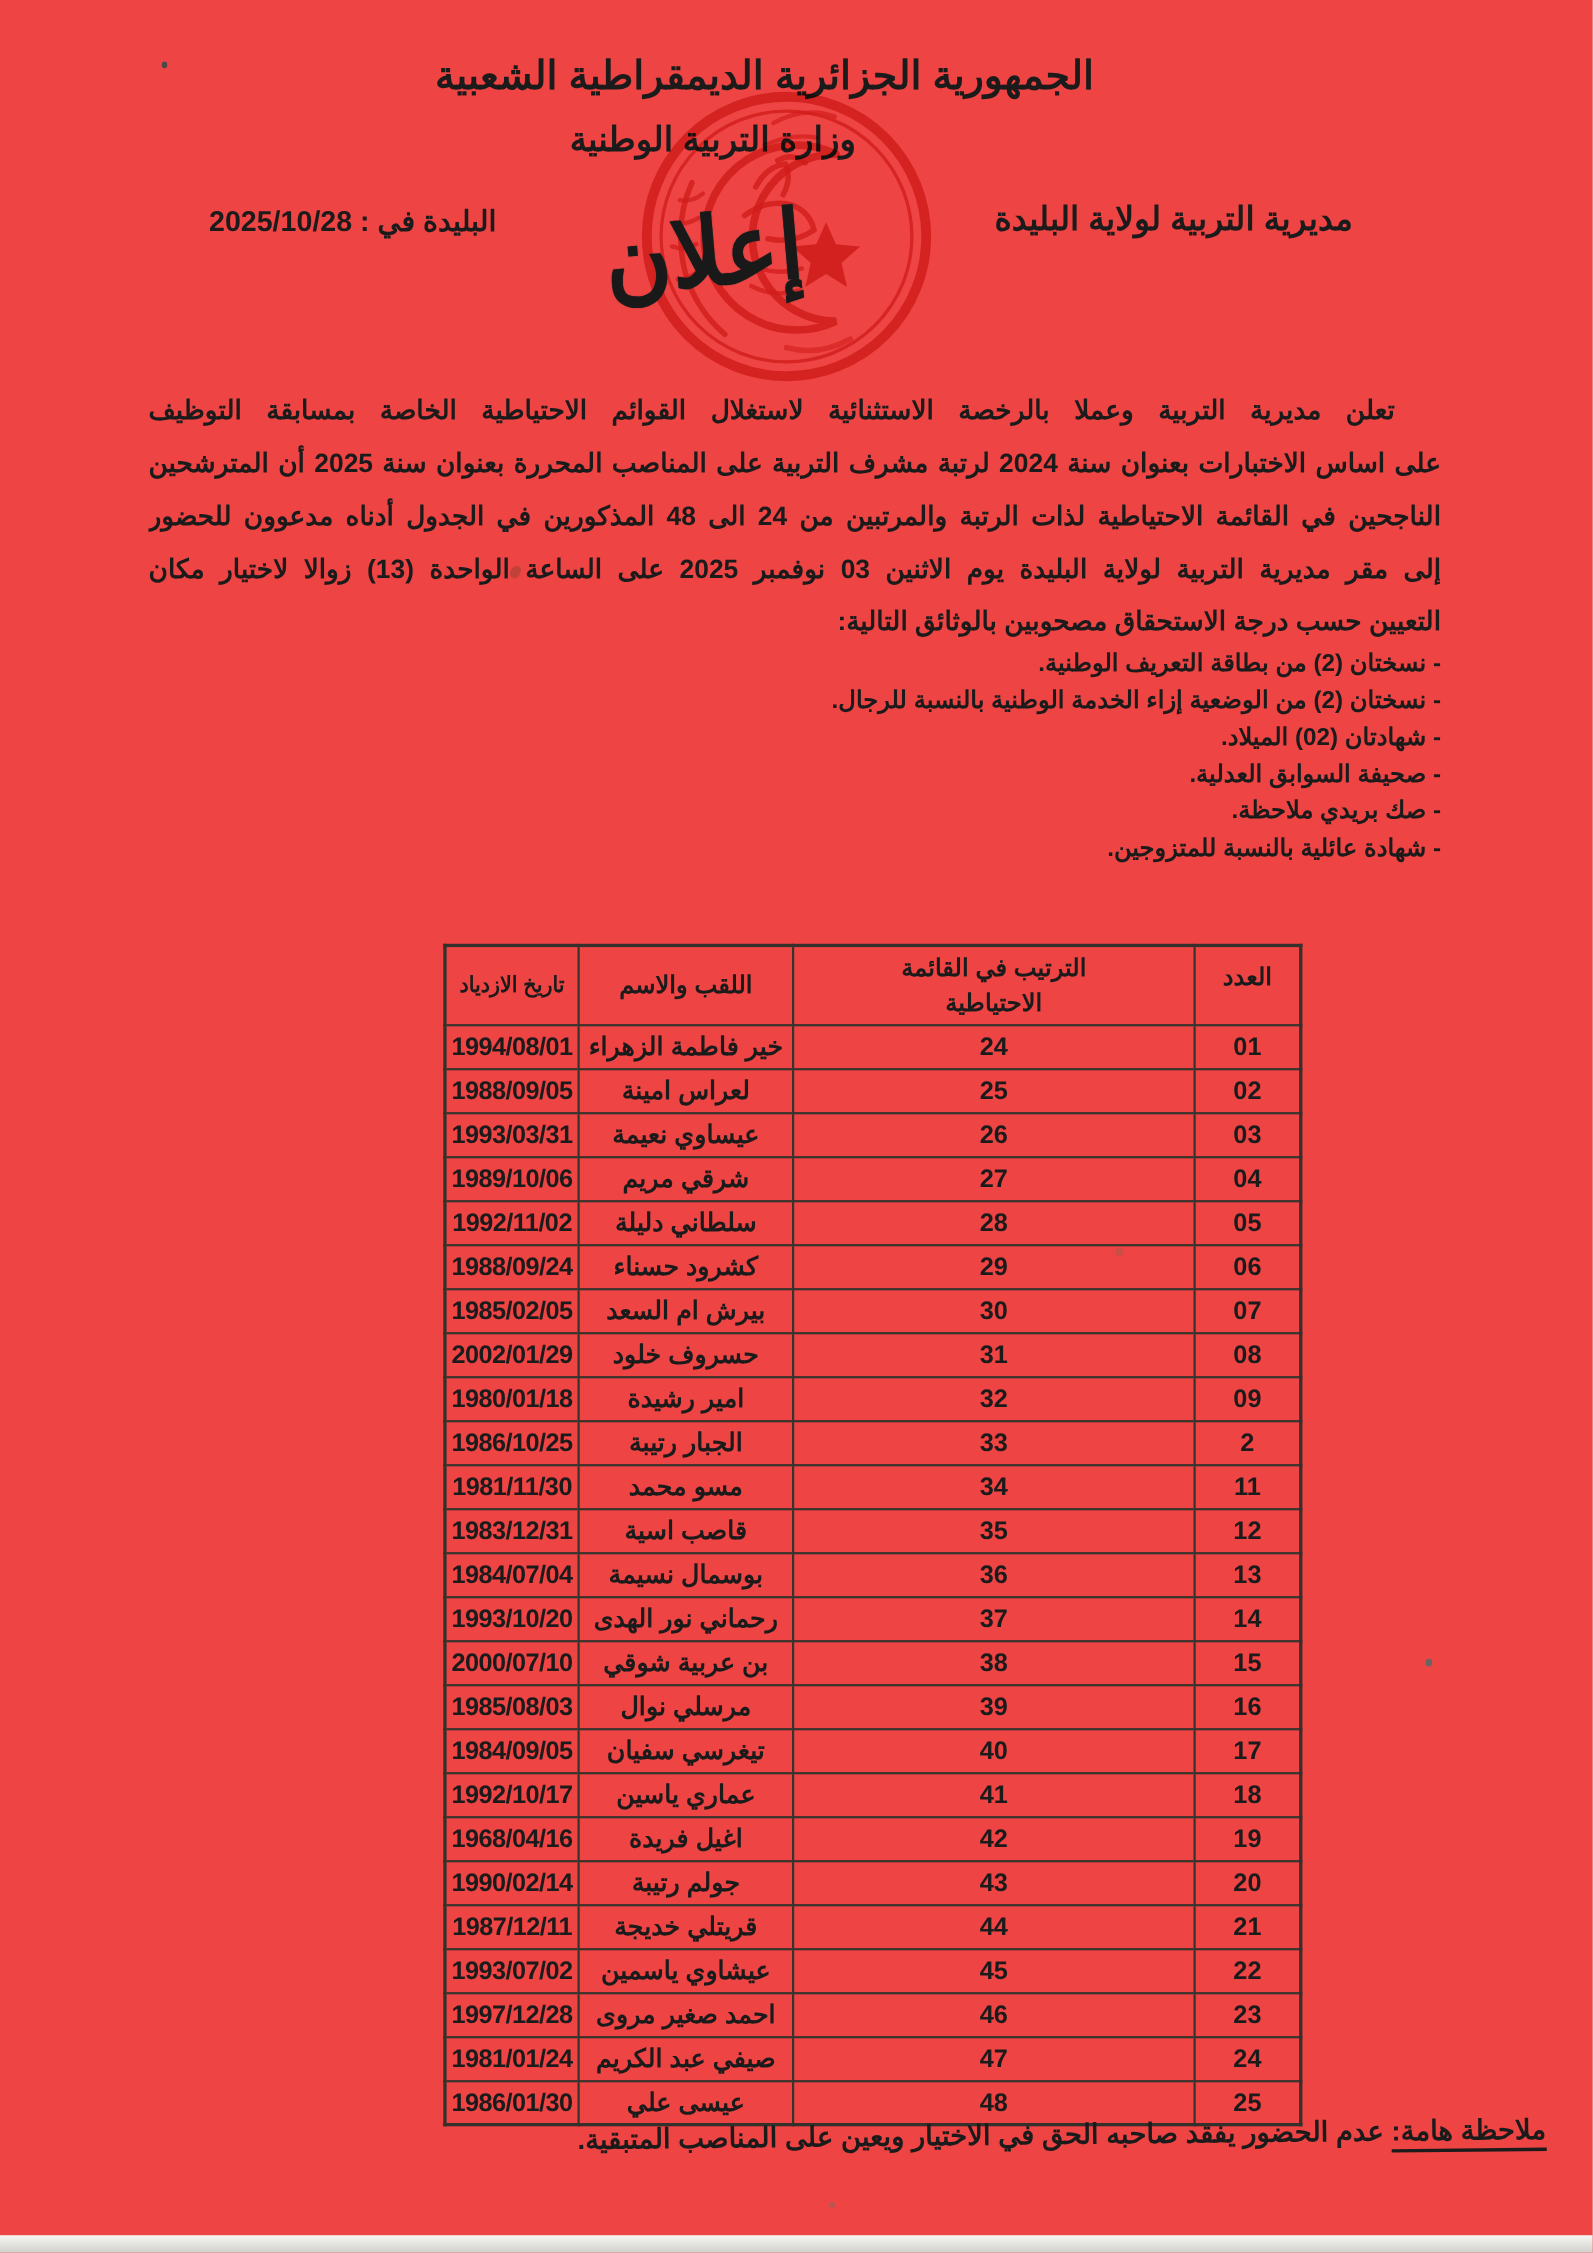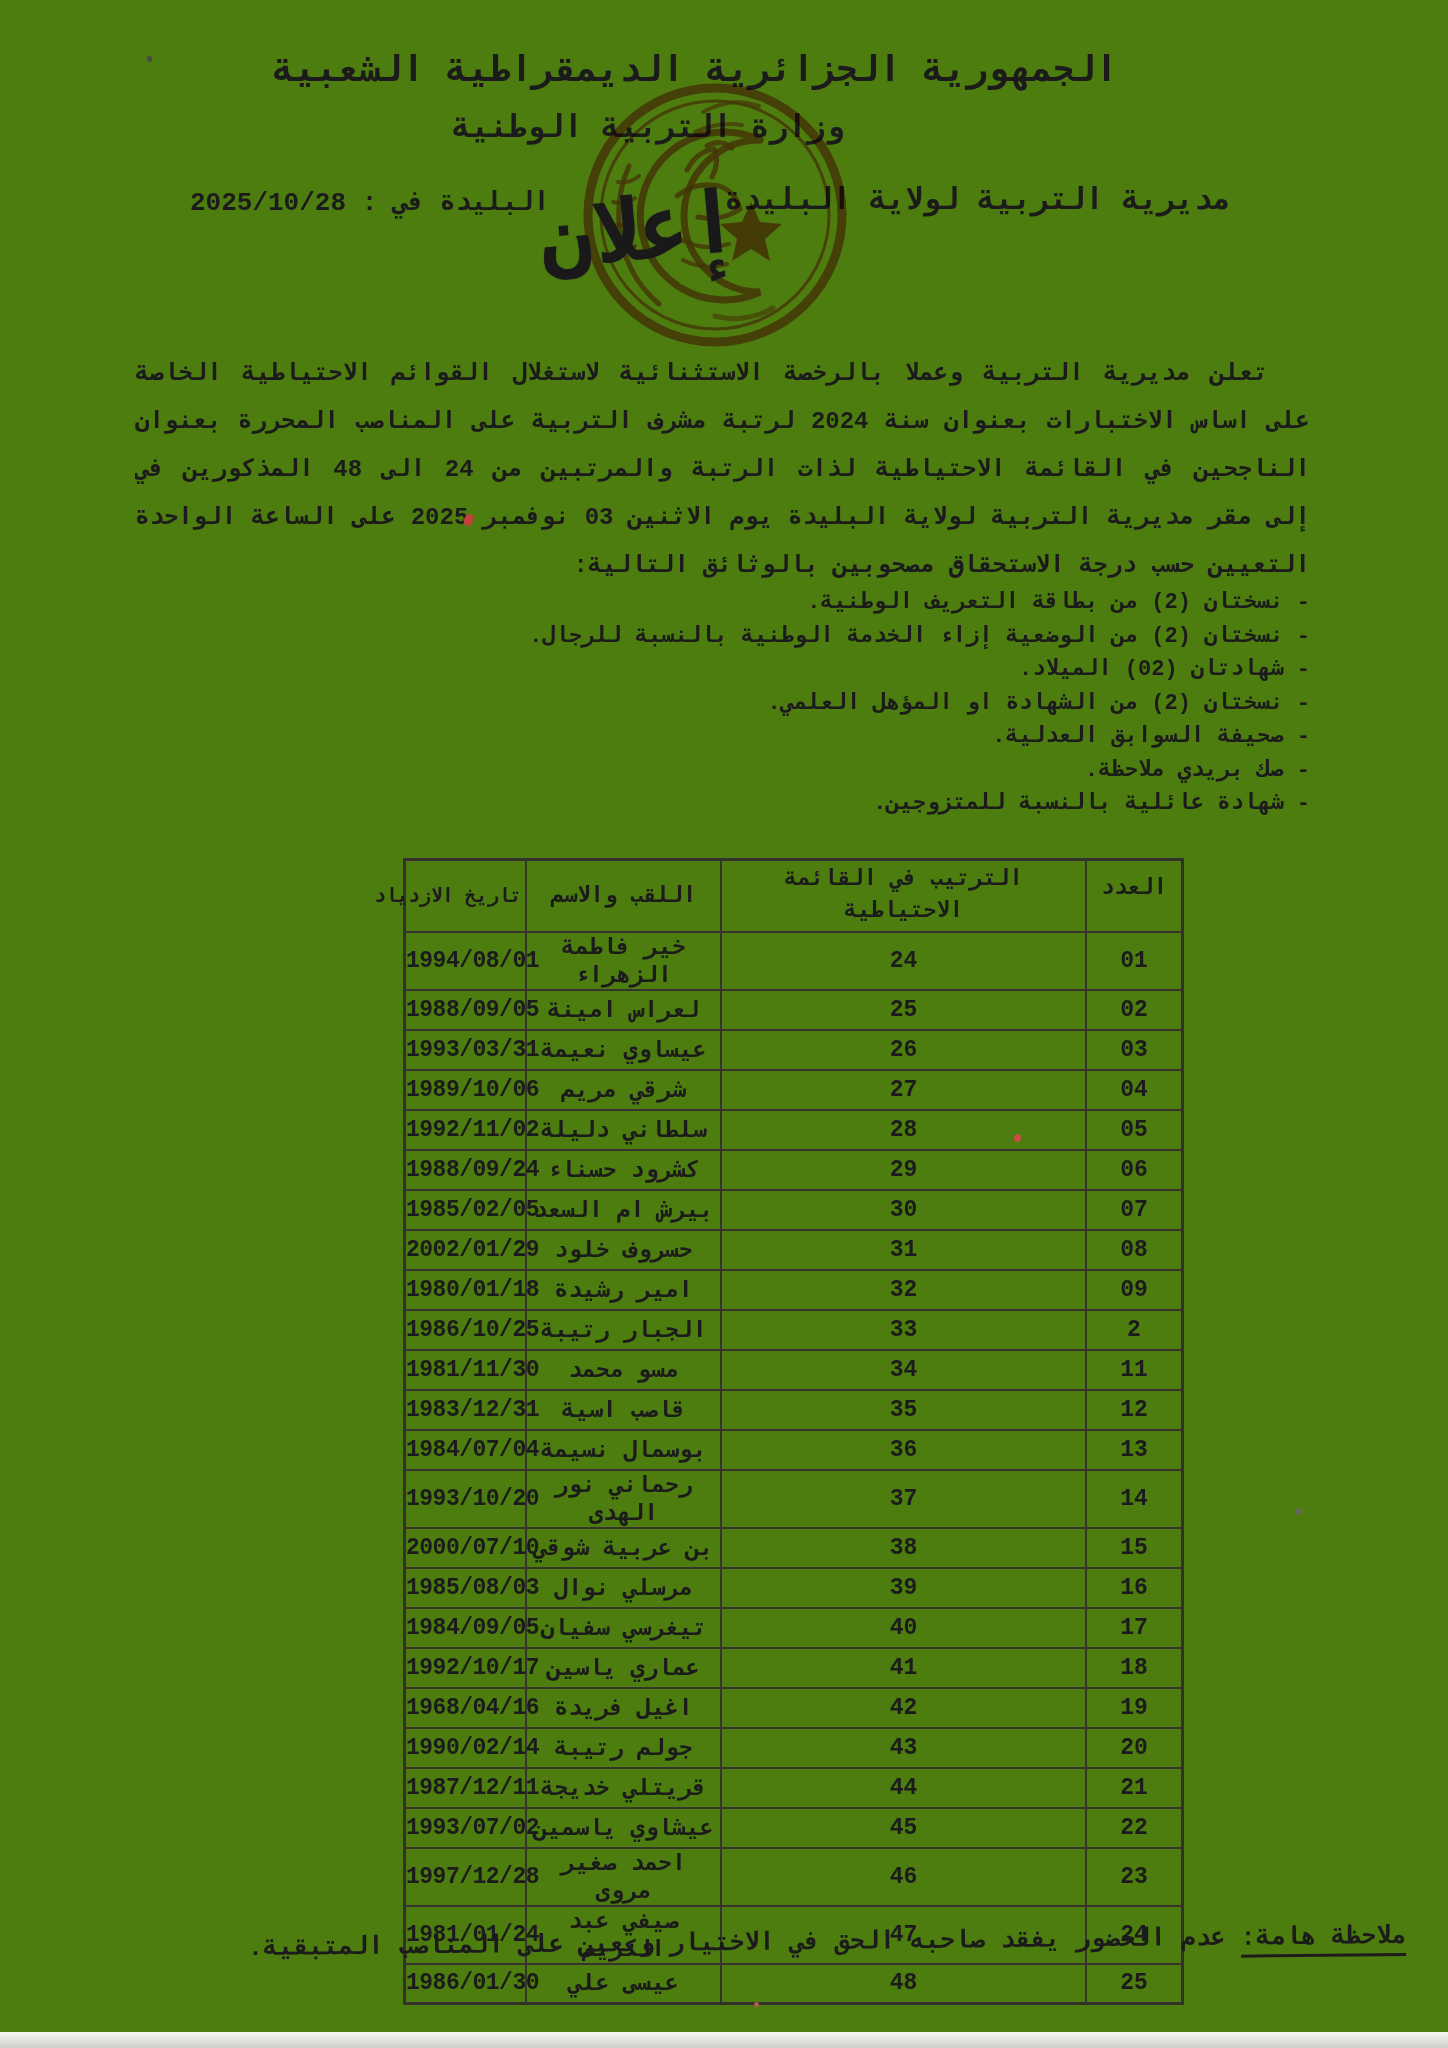--- a/index.html
+++ b/index.html
@@ -1,22 +1,22 @@
 <!DOCTYPE html>
 <html lang="ar" dir="rtl"><head>
 <meta charset="utf-8">
 <title></title>
 <style>
   html,body{margin:0;padding:0;background:#e8e8e6;}
   .page{
     position:relative;
     width:1448px;height:2048px;
     margin:0 auto;
-    background:#4d7c0f;
-    font-family:Liberation Mono, monospace;
+    background:#ef4444;
+    font-family:Liberation Sans, sans-serif;
     font-weight:bold;
     color:#1b1b1b;
     direction:rtl;
     overflow:hidden;
   }
   
   .republic{position:absolute;top:48px;left:0;right:58px;text-align:center;font-size:36px;letter-spacing:-1px;}
   .ministry{position:absolute;top:108px;left:0;right:152px;text-align:center;font-size:31px;letter-spacing:-1px;}
   .directorate{position:absolute;top:181px;right:218px;font-size:30px;letter-spacing:-1px;}
   .date-line{position:absolute;top:186px;left:190px;font-size:26px;direction:rtl;}
@@ -112,21 +112,20 @@
       <div class="para-line">على اساس الاختبارات بعنوان سنة 2024 لرتبة مشرف التربية على المناصب المحررة بعنوان سنة 2025 أن المترشحين</div>
       <div class="para-line">الناجحين في القائمة الاحتياطية لذات الرتبة والمرتبين من 24 الى 48 المذكورين في الجدول أدناه مدعوون للحضور</div>
       <div class="para-line">إلى مقر مديرية التربية لولاية البليدة يوم الاثنين 03 نوفمبر 2025 على الساعة الواحدة (13) زوالا لاختيار مكان</div>
       <div class="para-line">التعيين حسب درجة الاستحقاق مصحوبين بالوثائق التالية:</div>
     </div>
 
   <div class="doc-list">
       <div class="doc-item">- نسختان (2) من بطاقة التعريف الوطنية.</div>
       <div class="doc-item">- نسختان (2) من الوضعية إزاء الخدمة الوطنية بالنسبة للرجال.</div>
       <div class="doc-item">- شهادتان (02) الميلاد.</div>
-      <div class="doc-item">- نسختان (2) من الشهادة او المؤهل العلمي.</div>
       <div class="doc-item">- صحيفة السوابق العدلية.</div>
       <div class="doc-item">- صك بريدي ملاحظة.</div>
       <div class="doc-item">- شهادة عائلية بالنسبة للمتزوجين.</div>
     </div>
 
   <table class="roster">
     <thead>
       <tr>
         <th class="col-num">
             <div class="num-head">العدد</div>

